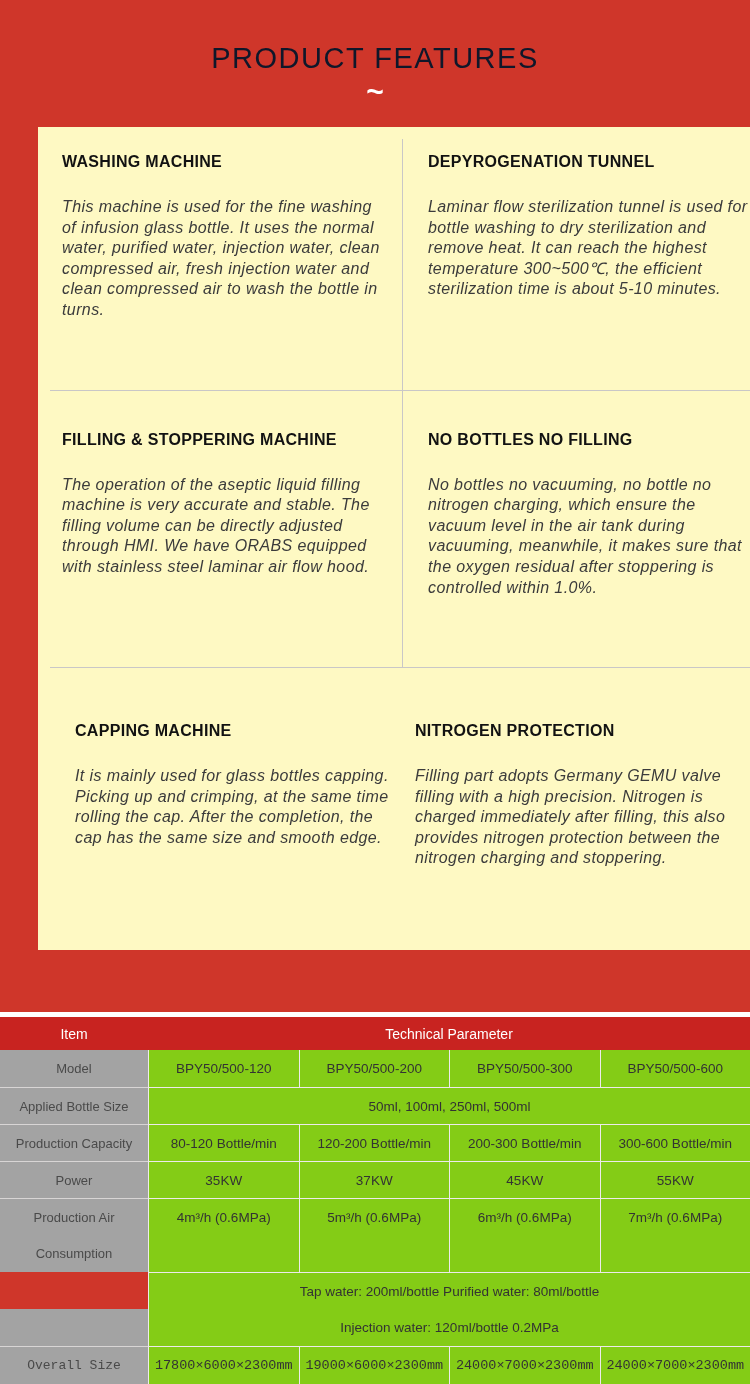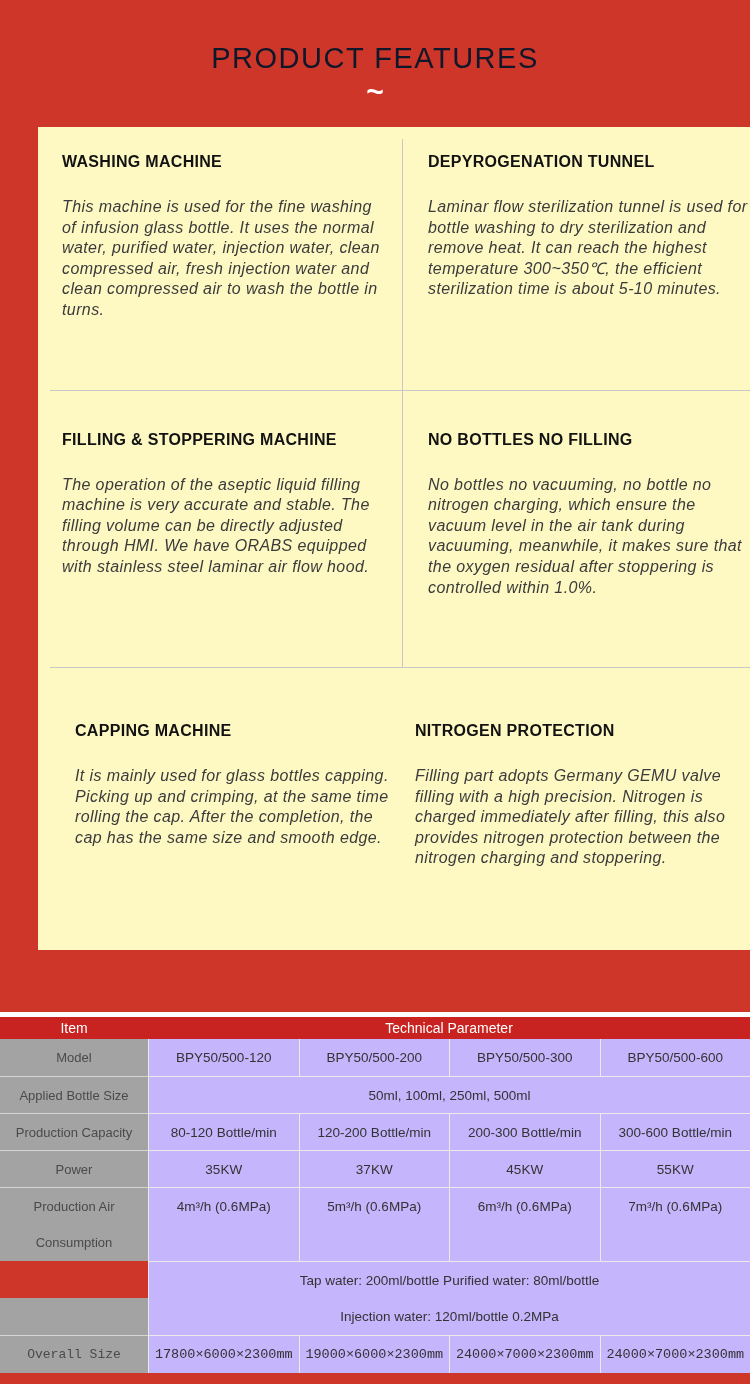--- a/index.html
+++ b/index.html
@@ -73,37 +73,37 @@
     position:absolute;
     left:0; top:1017px;
     width:750px;
     display:grid;
     grid-template-columns:148px repeat(4, 1fr);
   }
   .th {
     background:#c82320;
     color:#ffffff;
     font-size:14px;
-    height:22px;
+    height:33px;
     display:flex; align-items:center; justify-content:center;
   }
   .th.span4 { grid-column:2 / span 4; }
   .cell {
     height:37px;
     display:flex; align-items:center; justify-content:center;
     text-align:center;
   }
   .lbl {
     background:#a3a3a3;
     color:#4a4a4a;
     font-size:13px;
     border-top:1px solid #d8d5d5;
   }
   .val {
-    background:#c4b5fd;
+    background:#84cc16;
     color:#333333;
     font-size:13.5px;
     border-top:1px solid #edeaea;
     border-left:1px solid #edeaea;
   }
   .val.span4 { grid-column:2 / span 4; }
   .no-top { border-top:none !important; }
   .tall { height:38px;font-family:Liberation Mono, monospace; }
 </style>
 </head>
@@ -116,21 +116,21 @@
 
 <div class="card">
   <div class="features-grid">
 
     <div class="f-cell col-l rowsep">
       <div class="f-title">WASHING MACHINE</div>
       <div class="f-body">This machine is used for the fine washing of infusion glass bottle. It uses the normal water, purified water, injection water, clean compressed air, fresh injection water and clean compressed air to wash the bottle in turns.</div>
     </div>
     <div class="f-cell right rowsep">
       <div class="f-title">DEPYROGENATION TUNNEL</div>
-      <div class="f-body">Laminar flow sterilization tunnel is used for bottle washing to dry sterilization and remove heat. It can reach the highest temperature 300~350℃, the efficient sterilization time is about 5-10 minutes.</div>
+      <div class="f-body">Laminar flow sterilization tunnel is used for bottle washing to dry sterilization and remove heat. It can reach the highest temperature 300~500℃, the efficient sterilization time is about 5-10 minutes.</div>
     </div>
 
     <div class="f-cell col-l rowsep row2">
       <div class="f-title">FILLING &amp; STOPPERING MACHINE</div>
       <div class="f-body">The operation of the aseptic liquid filling machine is very accurate and stable. The filling volume can be directly adjusted through HMI. We have ORABS equipped with stainless steel laminar air flow hood.</div>
     </div>
     <div class="f-cell right rowsep row2">
       <div class="f-title">NO BOTTLES NO FILLING</div>
       <div class="f-body">No bottles no vacuuming, no bottle no nitrogen charging, which ensure the vacuum level in the air tank during vacuuming, meanwhile, it makes sure that the oxygen residual after stoppering is controlled within 1.0%.</div>
     </div>

